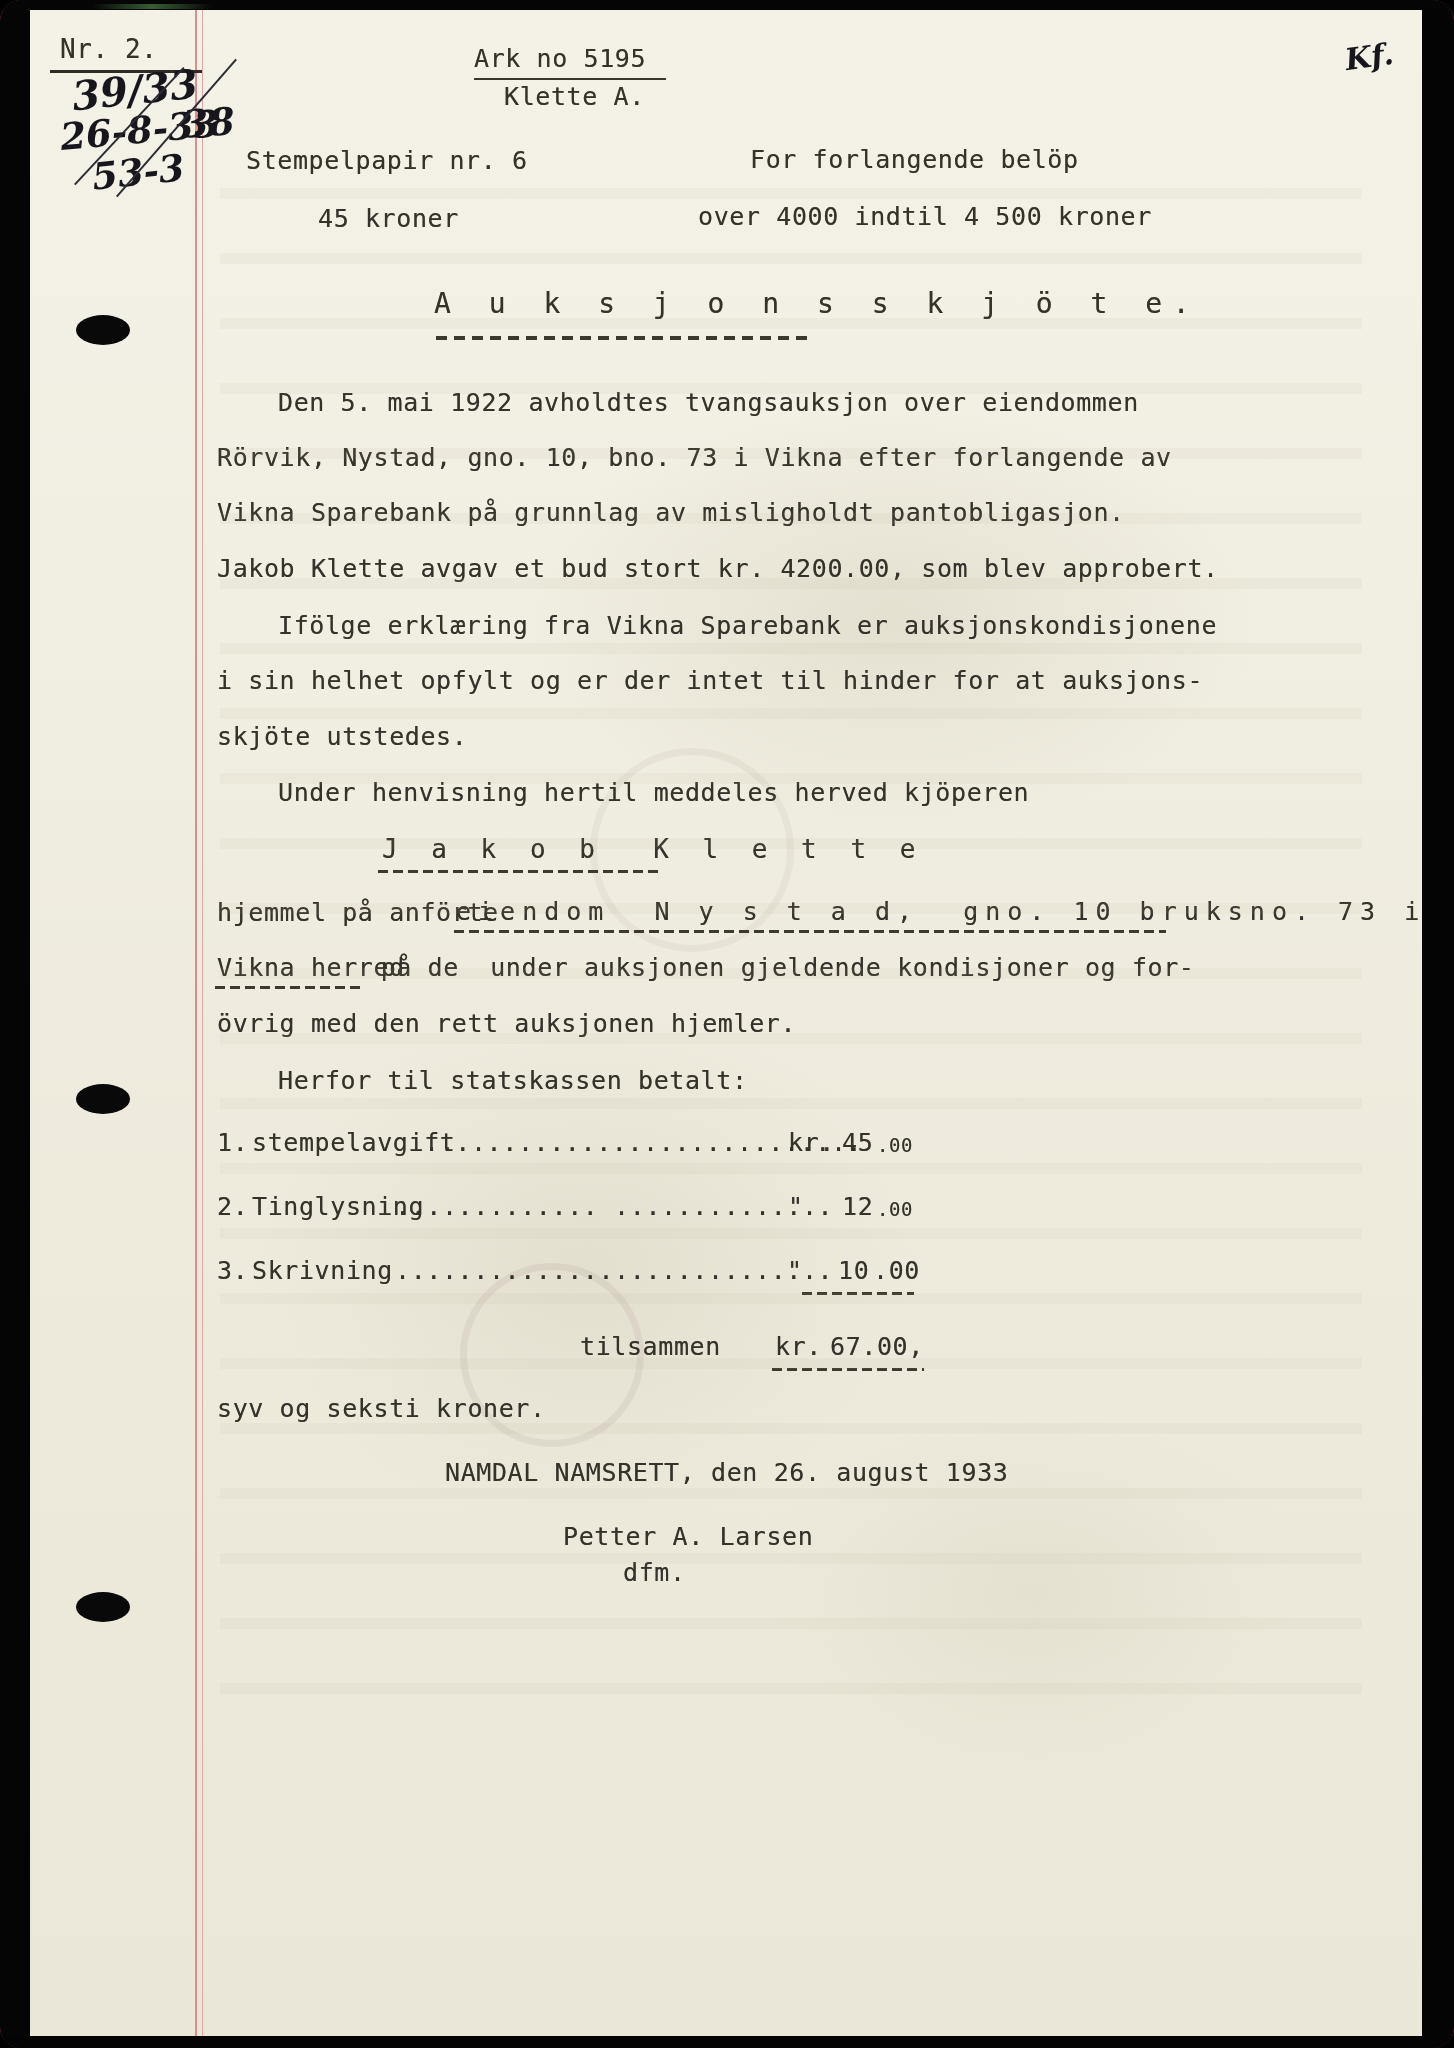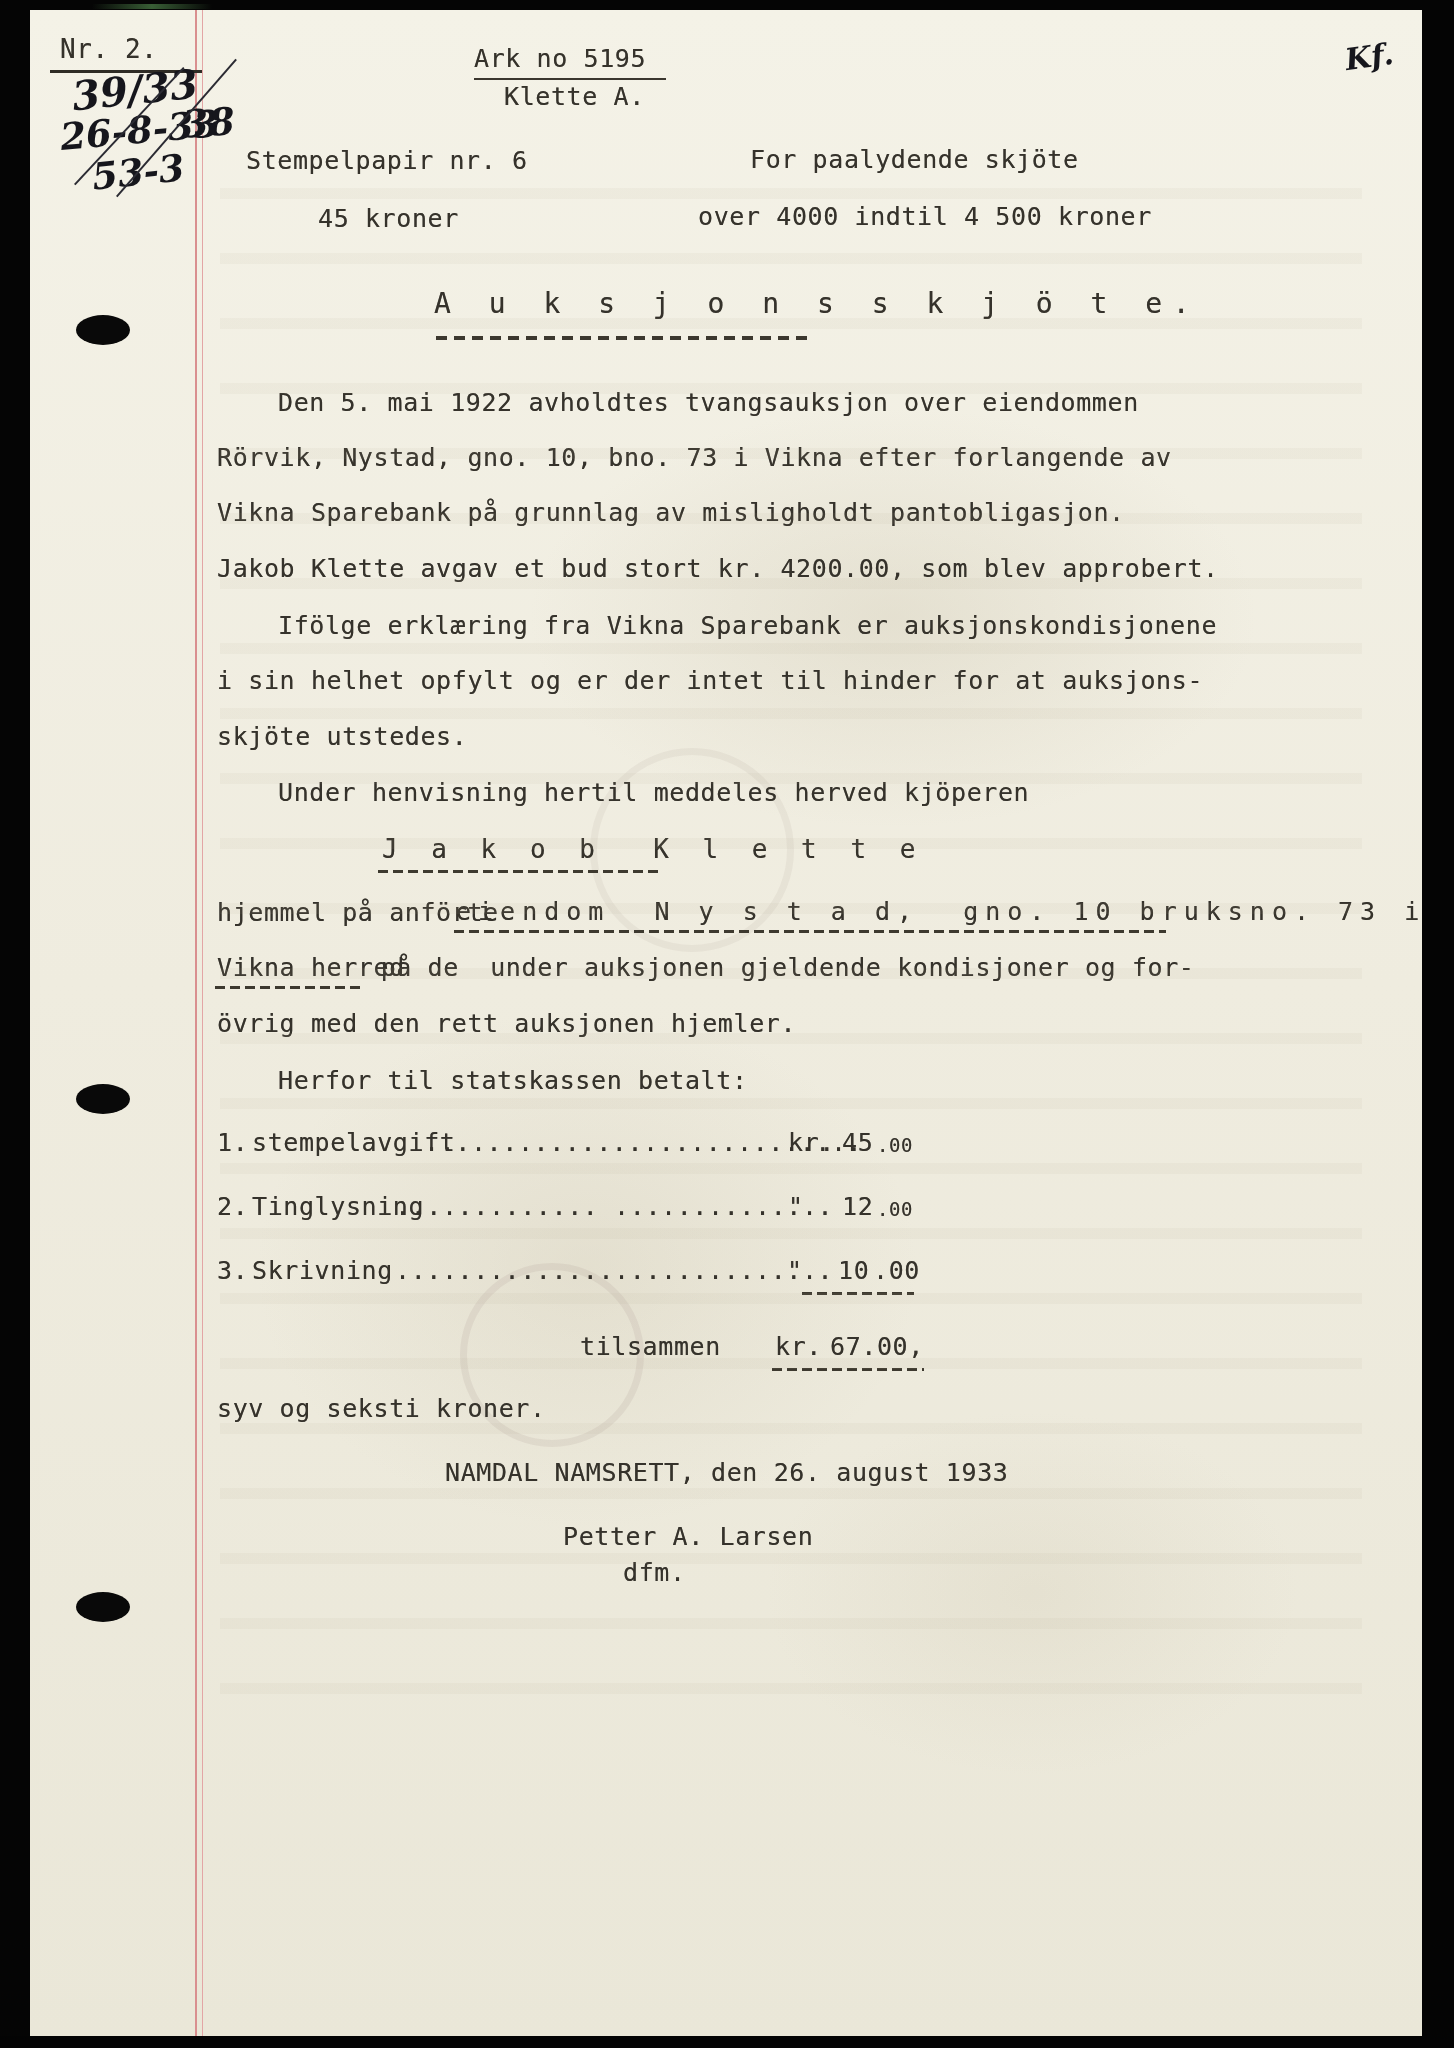--- a/index.html
+++ b/index.html
@@ -9,20 +9,21 @@
     background: #000000;
   }
 
   #page {
     position: relative;
     width: 1454px;
     height: 2048px;
     background: #ec4899;
     overflow: hidden;
     font-family: "DejaVu Sans Mono", "Liberation Mono", monospace;
+    border-radius: 21px;
   }
 
   
   #sheet {
     position: absolute;
     left: 30px;
     top: 8px;
     width: 1392px;
     height: 2032px;
     background: #f2f0e4;
@@ -213,21 +214,21 @@
     <div class="pen-stroke" style="left:44px; top:176px; width:160px; transform:rotate(-47deg);"></div>
     <div class="pen-stroke" style="left:86px; top:188px; width:182px; transform:rotate(-49deg);"></div>
 
     <div class="hand" style="left:1315px; top:34px; font-size:30px; transform:rotate(-8deg);">Kf.</div>
 
     <div class="typed" style="left:444px; top:38px;">Ark no 5195</div>
     <div class="ul-plain" style="left:444px; top:70px; width:192px; height:2px;"></div>
     <div class="typed" style="left:474px; top:76px;">Klette A.</div>
 
     <div class="typed" style="left:216px; top:140px;">Stempelpapir nr. 6</div>
-    <div class="typed" style="left:720px; top:139px;">For paalydende skjöte</div>
+    <div class="typed" style="left:720px; top:139px;">For forlangende belöp</div>
 
     <div class="typed" style="left:288px; top:198px;">45 kroner</div>
     <div class="typed" style="left:668px; top:196px;">over 4000 indtil 4 500 kroner</div>
 
     <div class="typed spaced" style="left:404px; top:282px; font-size:28px;">A u k s j o n s s k j ö t e.</div>
     <div class="dash-rule" style="left:406px; top:328px; width:372px;"></div>
 
     <div class="typed" style="left:248px; top:382px;">Den 5. mai 1922 avholdtes tvangsauksjon over eiendommen</div>
     <div class="typed" style="left:187px; top:437px;">Rörvik, Nystad, gno. 10, bno. 73 i Vikna efter forlangende av</div>
     <div class="typed" style="left:187px; top:492px;">Vikna Sparebank på grunnlag av misligholdt pantobligasjon.</div>

